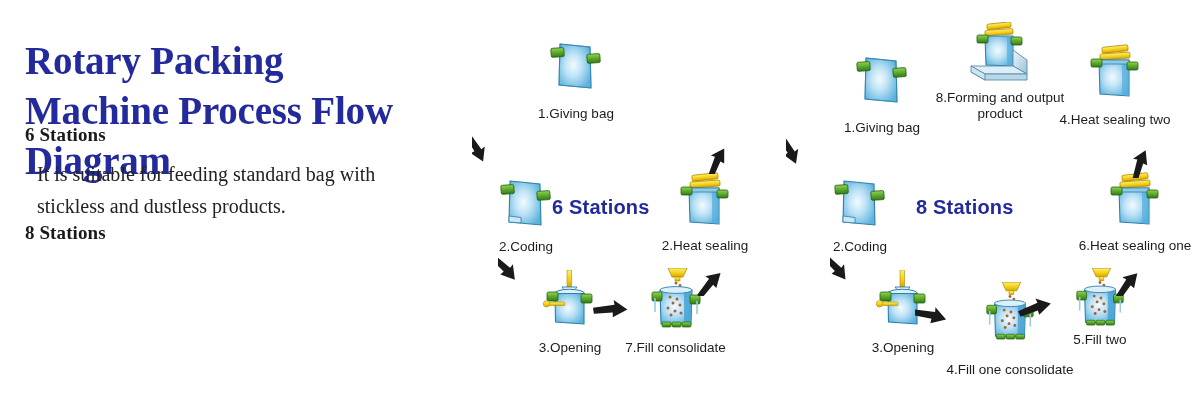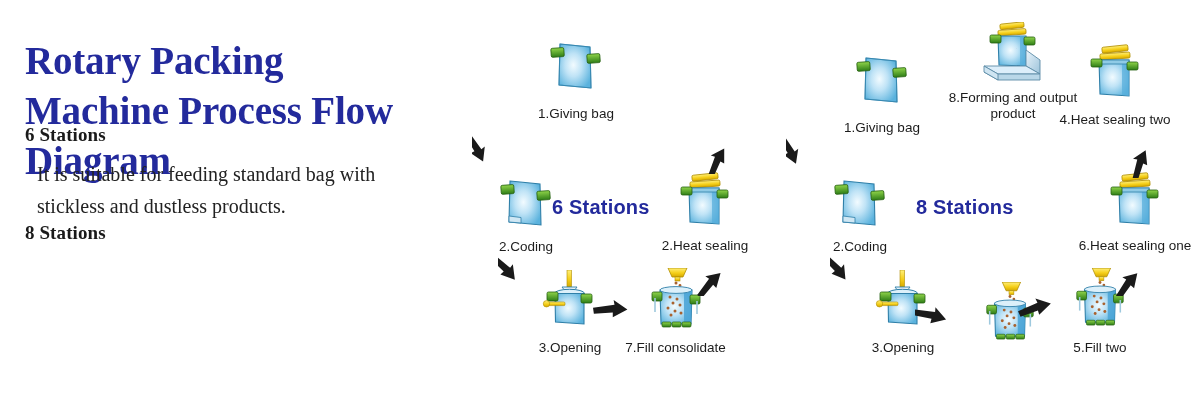--- a/index.html
+++ b/index.html
@@ -252,21 +252,21 @@
 
   <div class="center-title" style="left:126px;top:196px;">8 Stations</div>
 
   <div class="node" style="left:32px;top:52px;width:120px;height:100px;">
     <svg class="icon" width="60" height="60" viewBox="0 0 60 60">
         <use href="#ico-empty"></use>
       </svg>
     <div class="label" style="top:68px;">1.Giving bag</div>
   </div>
 
-  <div class="node" style="left:143px;top:22px;width:160px;height:112px;">
+  <div class="node" style="left:130px;top:22px;width:160px;height:112px;">
     <svg class="icon" width="66" height="66" viewBox="0 0 66 66">
         <use href="#ico-output"></use>
       </svg>
     <div class="label wrap" style="top:68px;">8.Forming and output product</div>
   </div>
 
   <div class="node" style="left:250px;top:44px;width:150px;height:105px;">
     <svg class="icon" width="62" height="62" viewBox="0 0 62 62">
         <use href="#ico-sealed"></use>
       </svg>
@@ -291,27 +291,28 @@
     <svg class="icon" width="60" height="64" viewBox="0 0 60 64">
         <use href="#ico-opening"></use>
       </svg>
     <div class="label" style="top:70px;">3.Opening</div>
   </div>
 
   <div class="node" style="left:135px;top:282px;width:170px;height:100px;">
     <svg class="icon" width="58" height="62" viewBox="0 0 60 64">
         <use href="#ico-filling"></use>
       </svg>
+    <div class="label" style="top:80px;">4.Fill one consolidate</div>
   </div>
 
   <div class="node" style="left:245px;top:268px;width:130px;height:100px;">
     <svg class="icon" width="58" height="62" viewBox="0 0 60 64">
         <use href="#ico-filling"></use>
       </svg>
-    <div class="label" style="top:72px;">5.Fill two</div>
+    <div class="label" style="top:64px;">5.Fill two</div>
   </div>
 
   <svg class="arrow" style="left:-4px;top:130px;" width="46" height="48" viewBox="0 0 46 48">
     <g transform="translate(4,2) rotate(64) scale(0.78)">
         <use href="#ico-arrow"></use>
       </g>
   </svg>
 
   <svg class="arrow" style="left:40px;top:248px;" width="48" height="44" viewBox="0 0 48 44">
     <g transform="translate(2,2) rotate(50) scale(0.78)">

